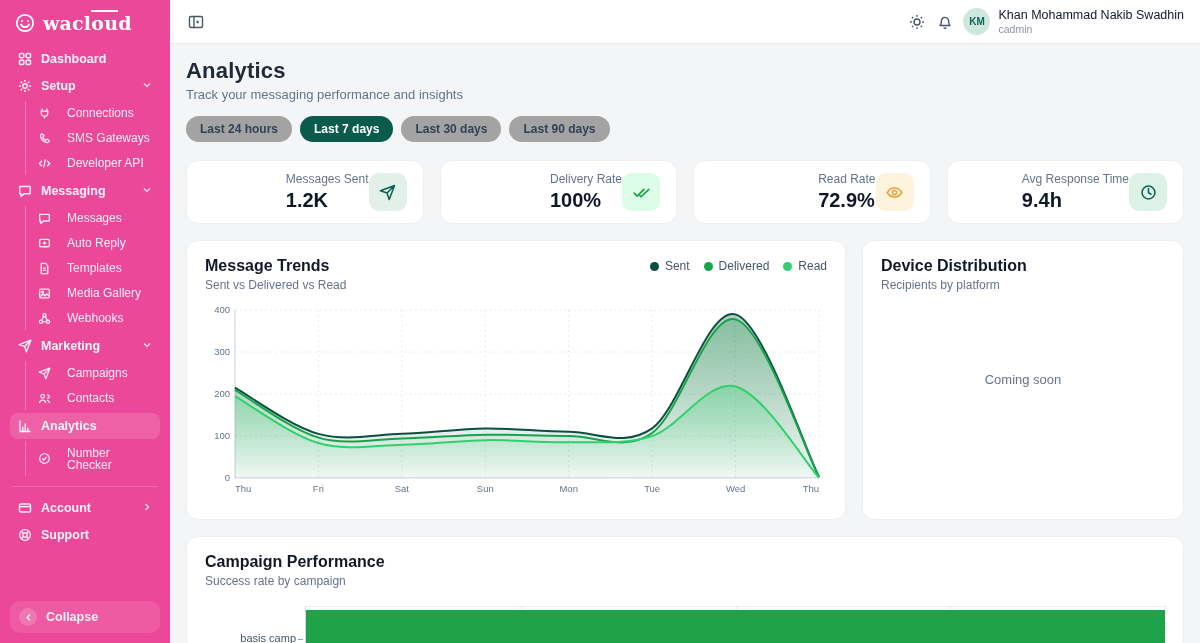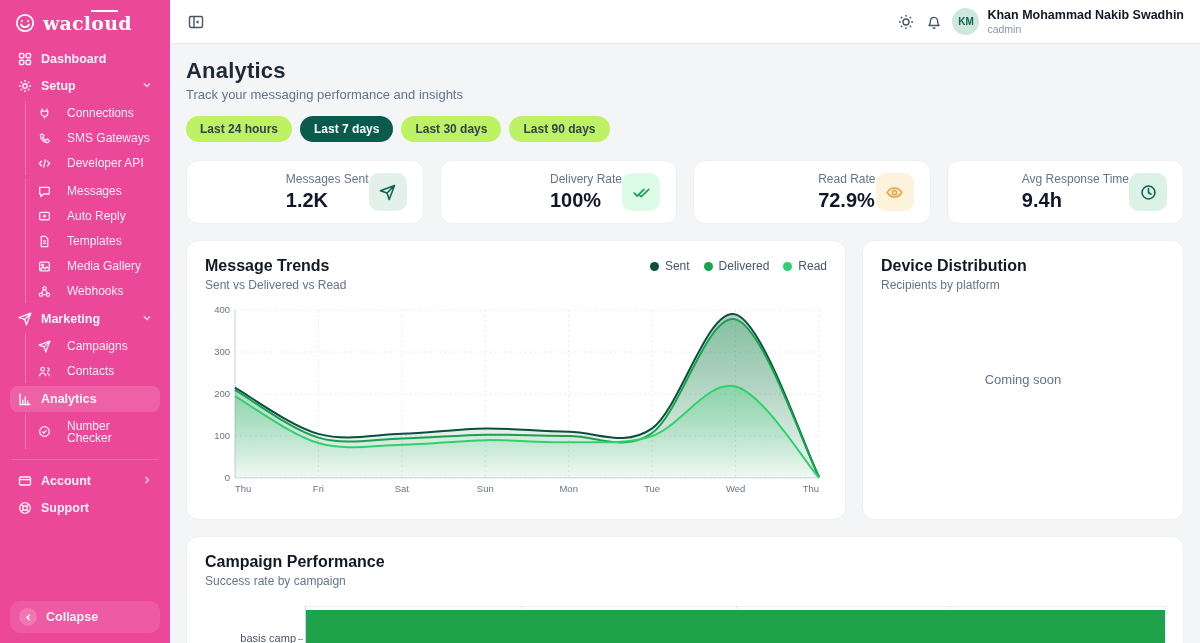--- a/index.html
+++ b/index.html
@@ -22,29 +22,29 @@
   .collapse-btn { margin-top:auto; display:flex; align-items:center; gap:9px; background:rgba(255,255,255,.10); border-radius:10px; padding:7px 9px; font-size:12.5px; font-weight:600; cursor:pointer; }
   .collapse-circle { width:18px; height:18px; border-radius:50%; background:rgba(255,255,255,.18); display:flex; align-items:center; justify-content:center; }
 
   
   .right { flex:1; display:flex; flex-direction:column; min-width:0; }
   .topbar { height:44px; background:#ffffff; border-bottom:1px solid #e8eaee; display:flex; align-items:center; padding:0 16px; }
   .topbar-right { margin-left:auto; display:flex; align-items:center; gap:8px; }
   .icon-btn { background:none; border:none; color:#475569; cursor:pointer; display:flex; align-items:center; padding:2px; }
   .user-chip { display:flex; align-items:center; gap:8px; cursor:pointer; }
   .avatar { width:27px; height:27px; border-radius:50%; background:#cfe7dd; color:#0e6455; font-size:10px; font-weight:700; display:flex; align-items:center; justify-content:center; }
-  .user-name { font-size:12.5px; font-weight:700; color:#111827; line-height:1.2; }
+  .user-name { font-size:12.5px; font-weight:400; color:#111827; line-height:1.2; }
   .user-role { font-size:10.5px; color:#8b94a3; line-height:1.2; }
 
   .main { flex:1; padding:14px 16px 0 16px; overflow:hidden; }
   .page-title { font-size:22px; font-weight:800; color:#1f2937; letter-spacing:.2px; }
   .page-subtitle { font-size:13px; color:#64748b; margin-top:3px; }
 
   .filters { display:flex; gap:8px; margin-top:14px; }
-  .pill { border:none; border-radius:999px; padding:6px 14px; font-size:12px; font-weight:600; color:#334155; background:#bef264; cursor:pointer; font-family:inherit; }
+  .pill { border:none; border-radius:999px; padding:6px 14px; font-size:12px; font-weight:600; color:#334155; background:#a3a3a3; cursor:pointer; font-family:inherit; }
   .pill.active { background:#0a5b4c; color:#ffffff; }
 
   .stats { display:grid; grid-template-columns:repeat(4,1fr); gap:16px; margin-top:18px; }
   .stat-card { background:#fff; border:1px solid #edeff3; border-radius:12px; padding:12px 16px; display:flex; align-items:center; justify-content:flex-end; height:64px; }
   .stat-label { font-size:12px; color:#64748b; }
   .stat-value { font-size:20px; font-weight:800; color:#0f172a; margin-top:3px; }
   .stat-icon { width:38px; height:38px; border-radius:10px; display:flex; align-items:center; justify-content:center; }
   .si-green { background:#e2f0e9; color:#0e6455; }
   .si-lime  { background:#dcfce7; color:#16a34a; }
   .si-amber { background:#fdf3dc; color:#e9a23b; }
@@ -136,20 +136,31 @@
         <div class="sub-item">
           <span class="icon">
               <svg width="13" height="13" viewBox="0 0 14 14" fill="none" stroke="currentColor" stroke-width="1.4">
                 <path d="M4.2 4L1.5 7l2.7 3M9.8 4l2.7 3-2.7 3M8 2.5L6 11.5"></path>
               </svg>
             </span>
           <span>Developer API</span>
         </div>
       </div>
 
+      <div class="nav-item">
+        <span class="icon">
+          <svg width="14" height="14" viewBox="0 0 14 14" fill="none" stroke="currentColor" stroke-width="1.4">
+              <path d="M1.8 2.5h10.4v7.2H6.2L3 12.5V9.7H1.8z" stroke-linejoin="round"></path>
+            </svg>
+        </span>
+        <span>Messaging</span>
+        <span class="chev"><svg width="10" height="10" viewBox="0 0 10 10" fill="none" stroke="currentColor" stroke-width="1.5">
+              <path d="M2 3.5l3 3 3-3"></path>
+            </svg></span>
+      </div>
       <div class="sub-list">
         <div class="sub-item">
           <span class="icon">
               <svg width="13" height="13" viewBox="0 0 14 14" fill="none" stroke="currentColor" stroke-width="1.4">
                 <path d="M1.8 2.5h10.4v7.2H6.2L3 12.5V9.7H1.8z" stroke-linejoin="round"></path>
               </svg>
             </span>
           <span>Messages</span>
         </div>
         <div class="sub-item">

